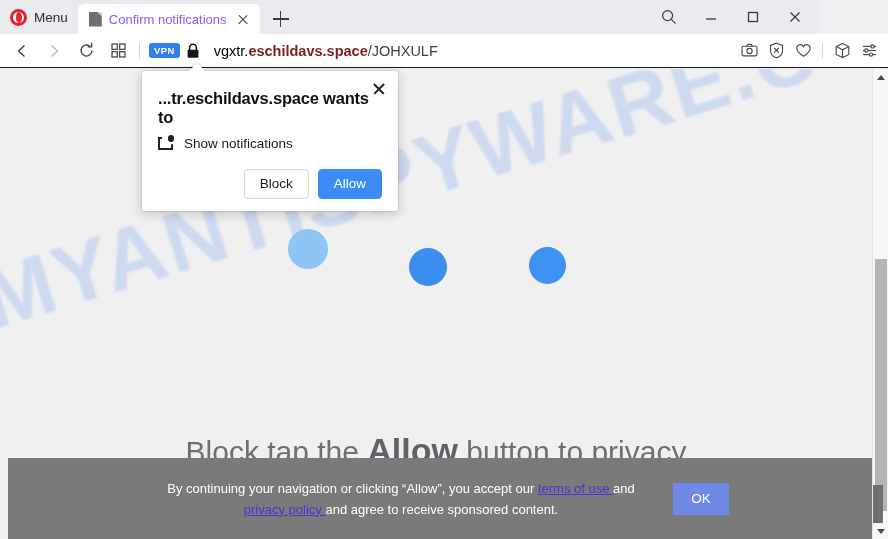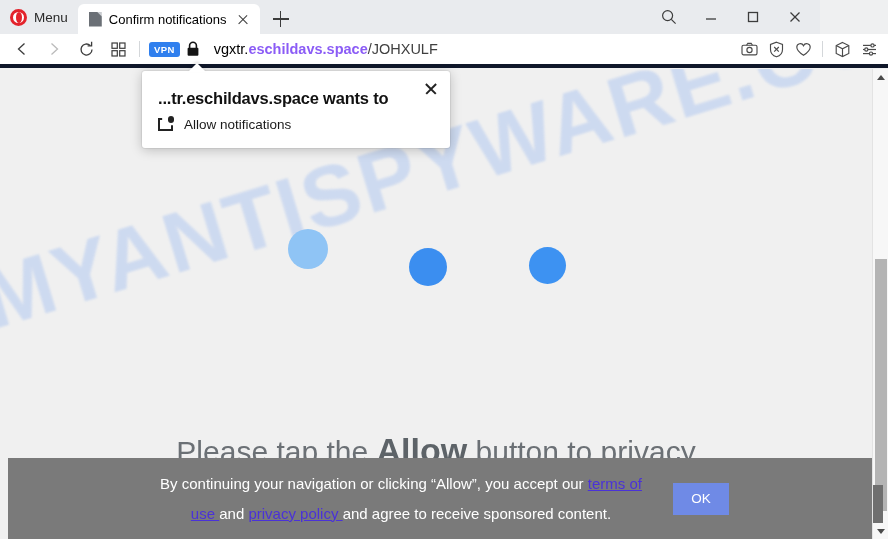--- a/index.html
+++ b/index.html
@@ -86,21 +86,21 @@
   .tab-favicon::after {
     content: "";
     position: absolute;
     top: 0; right: 0;
     width: 5px; height: 5px;
     background: #c9ccd0;
     clip-path: polygon(0 0, 100% 100%, 100% 0);
   }
   .tab-title {
     font-size: 13px;
-    color: #000000;
+    color: #8b5cf6;
     white-space: nowrap;
     flex: 1 1 auto;
   }
   .tab-close {
     width: 18px; height: 18px;
     position: relative;
     flex: 0 0 auto;
     cursor: pointer;
   }
   .tab-close::before, .tab-close::after {
@@ -144,21 +144,21 @@
 
   
   .navbar {
     position: absolute;
     top: 34px; left: 0;
     width: 888px; height: 34px;
     background: #ffffff;
     display: flex;
     align-items: center;
     padding: 0 6px;
-    border-bottom: 4px solid #0f172a;
+    border-bottom: 1px solid #0f172a;
   }
   .navbtn {
     width: 32px; height: 28px;
     display: flex; align-items: center; justify-content: center;
     cursor: pointer;
     flex: 0 0 auto;
   }
   .navbtn.disabled { opacity: .35; }
   .nav-sep {
     width: 1px; height: 16px;
@@ -189,21 +189,21 @@
     display: flex;
     align-items: center;
     height: 28px;
     padding-left: 8px;
     font-size: 14.5px;
     cursor: text;
     overflow: hidden;
     white-space: nowrap;
   }
   .u-pre  { color: #000000; }
-  .u-host { color: #8b5cf6; font-weight: bold; }
+  .u-host { color: #7f1d1d; font-weight: bold; }
   .u-path { color: #404040; }
 
   .navright {
     margin-left: auto;
     display: flex;
     align-items: center;
     gap: 1px;
     flex: 0 0 auto;
   }
   .navright .navbtn { width: 26px; }
@@ -277,22 +277,22 @@
     display: flex;
     align-items: center;
     justify-content: center;
     gap: 22px;
     padding: 0 14px;
   }
   .banner-text {
     max-width: 500px;
     text-align: center;
     color: #ffffff;
-    font-size: 15px;
-    line-height: 30px;
+    font-size: 13px;
+    line-height: 21px;
   }
   .banner-text a {
     color: #4a32d8;
     text-decoration: underline;
   }
   .ok-btn {
     background: #6f8ae6;
     color: #ffffff;
     font-size: 13.5px;
     border: none;
@@ -339,21 +339,21 @@
     left: 0; bottom: 16px;
     width: 10px; height: 38px;
     background: #6f6f6f;
   }
 
   
   .perm {
     position: absolute;
     left: 142px;
     top: 71px;
-    width: 308px;
+    width: 256px;
     background: #ffffff;
     border-radius: 3px;
     box-shadow: 0 2px 12px rgba(0,0,0,.22), 0 0 0 1px rgba(0,0,0,.05);
     padding: 16px 16px 12px 16px;
     z-index: 20;
   }
   .perm::before {
     content: "";
     position: absolute;
     top: -8px;
@@ -598,21 +598,21 @@
 
     <div class="watermark">MYANTISPYWARE.COM</div>
 
     <div class="dots">
       <span class="dot dot-1"></span>
       <span class="dot dot-2"></span>
       <span class="dot dot-3"></span>
     </div>
 
     <div class="tapline">
-      <span>Please tap the </span><span class="strong">Allow</span><span> button to privacy</span>
+      <span>Block tap the </span><span class="strong">Allow</span><span> button to privacy</span>
     </div>
 
     <div class="banner">
       <div class="banner-text"><span>By continuing your navigation or clicking “Allow”, you accept our </span><a href="#">terms of use </a><span>and </span><a href="#">privacy policy </a><span>and agree to receive sponsored content.</span></div>
       <button class="ok-btn">OK</button>
     </div>
   </div>
 
   <div class="scrollbar">
     <div class="sb-arrow sb-up">
@@ -628,17 +628,21 @@
   <div class="perm">
     <div class="perm-close"></div>
     <div class="perm-title">...tr.eschildavs.space wants to</div>
     <div class="perm-row">
       <span class="notif-icon">
         <span class="br"></span>
           <span class="br2"></span>
           <span class="br3"></span>
           <span class="dot"></span>
       </span>
-      <span class="perm-label">Allow notifications</span>
+      <span class="perm-label">Show notifications</span>
+    </div>
+    <div class="perm-actions">
+      <button class="btn btn-block">Block</button>
+      <button class="btn btn-allow">Allow</button>
     </div>
   </div>
 
 </div>
 
 </body></html>

